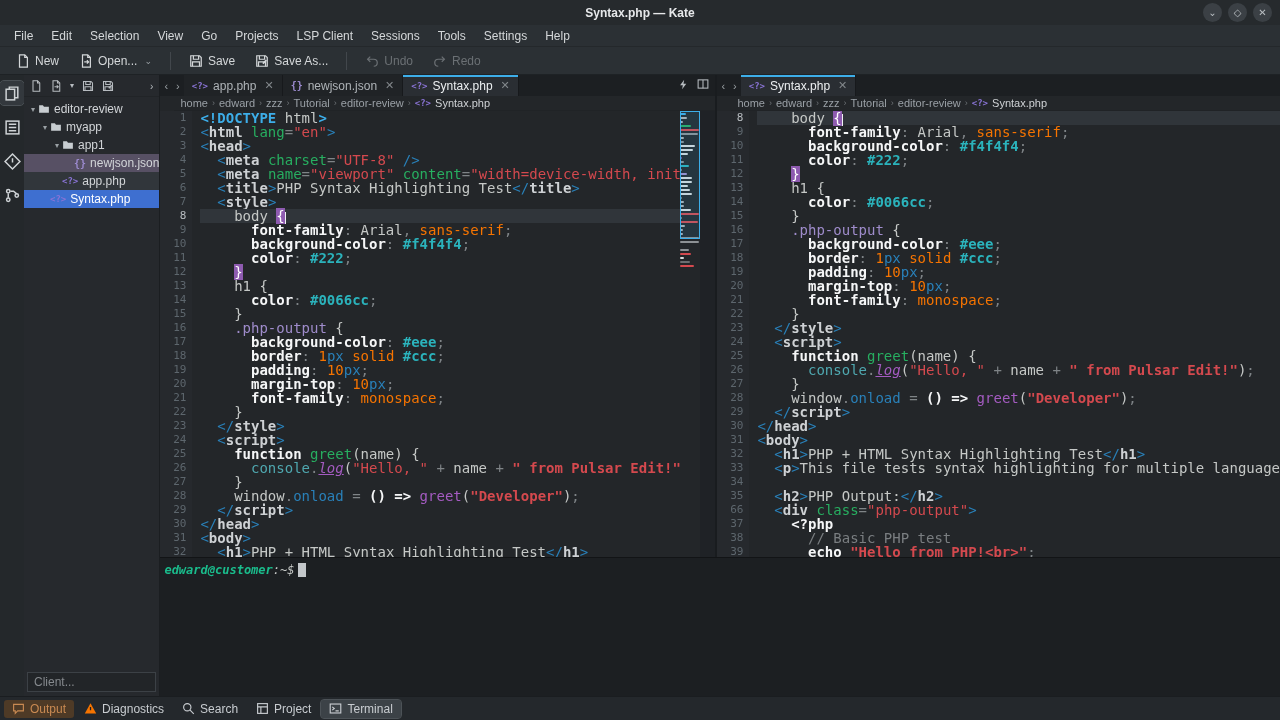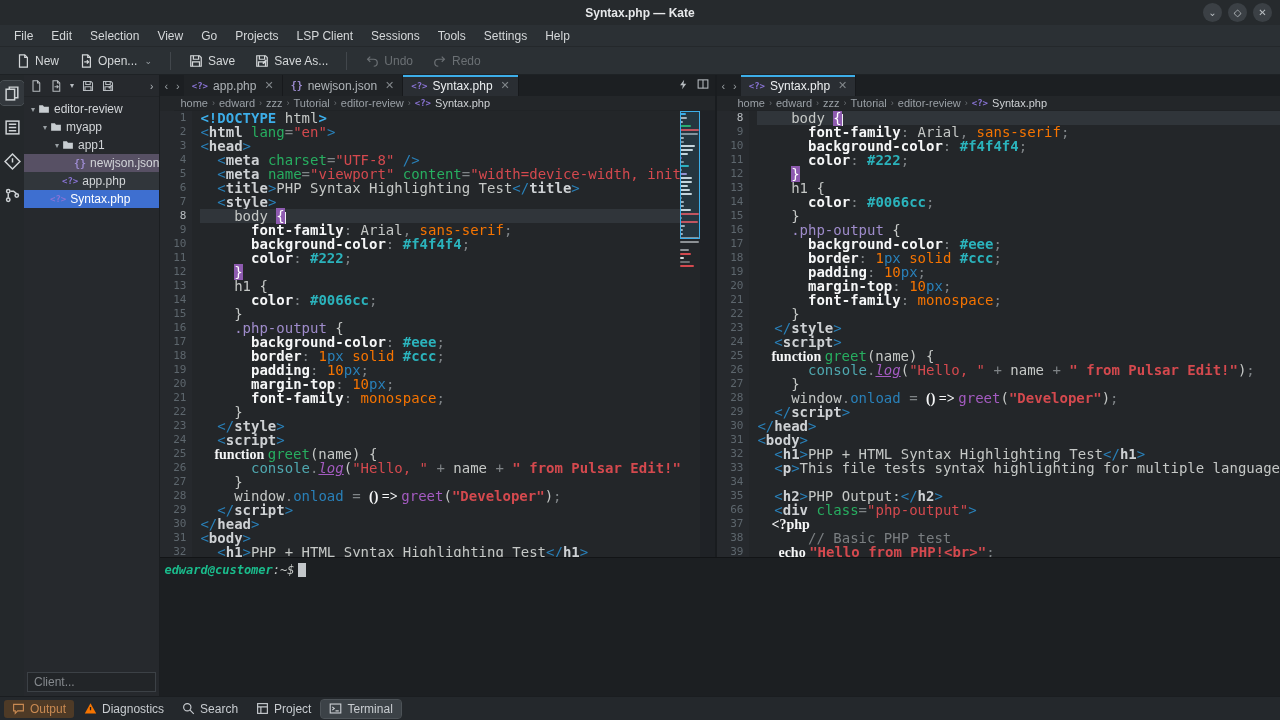--- a/index.html
+++ b/index.html
@@ -87,21 +87,21 @@
   .tk-s   { color:#d4494e; }
   .tk-sb  { color:#d4494e; font-weight:bold; }
   .tk-txt { color:#c5c8c6; }
   .tk-prop{ color:#f5f6f7; font-weight:bold; }
   .tk-num { color:#f67400; }
   .tk-unit{ color:#2980b9; }
   .tk-hex { color:#2bb3bc; font-weight:bold; }
   .tk-kwval{ color:#f67400;margin-top:28px; }
   .tk-sel { color:#9f8ccb; }
   .tk-punc{ color:#7f8487; }
-  .tk-kw  { color:#f5f6f7; font-weight:bold;font-family:Liberation Serif, serif; }
+  .tk-kw  { color:#f5f6f7; font-weight:bold; }
   .tk-fn  { color:#a45bc1; }
   .tk-fng { color:#27ae60; }
   .tk-obj { color:#4fa8b0; }
   .tk-meth{ color:#a45bc1; font-style:italic;text-decoration:underline; }
   .tk-attr2{ color:#2980b9; }
   .tk-com { color:#7a7e81; }
   .tk-cur, .tk-brk { background:#8e5bb0; color:#fff; }
   .caret { display:inline-block; width:1.5px; height:12px; background:#f0f2f3; vertical-align:text-bottom; }
 
   

